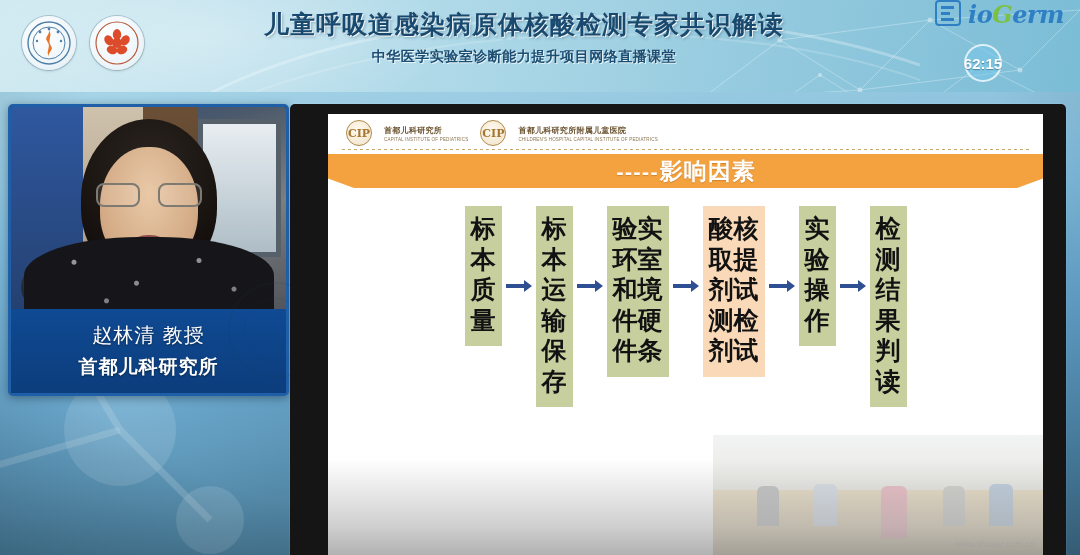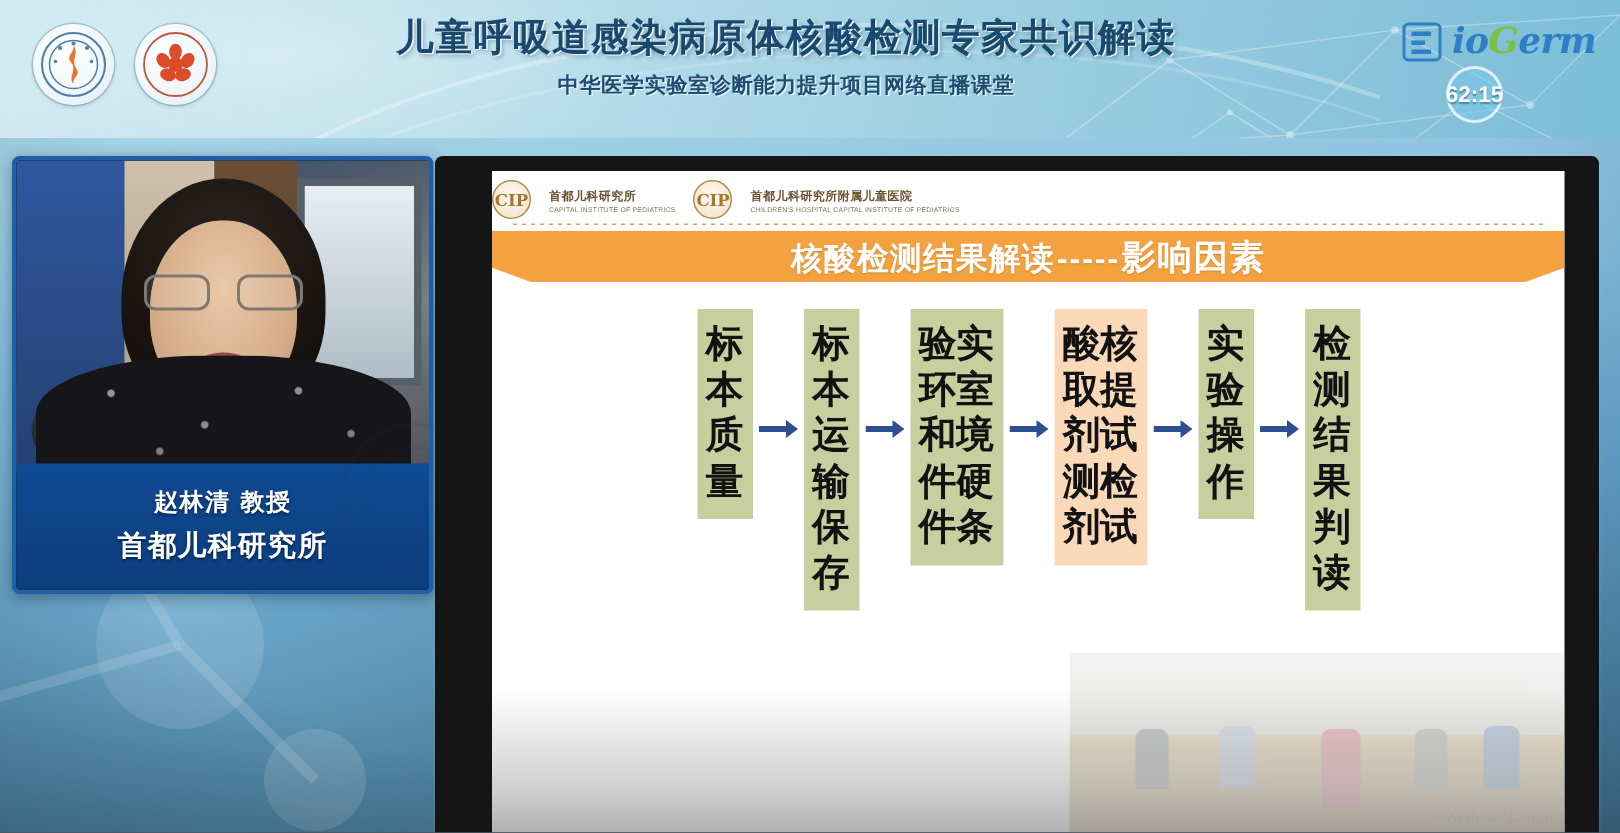--- a/index.html
+++ b/index.html
@@ -70,22 +70,22 @@
   }
   .sub-title {
     margin-top: 6px;
     font-family: "DejaVu Serif", "Liberation Serif", serif;
     font-size: 14px; font-weight: 700; letter-spacing: .5px;
     color: #1c4d73;
     text-shadow: 1px 1px 0 rgba(255,255,255,.7);
   }
 
   .brand {
-    position: absolute; right: 16px; top: 12px;
-    display: flex; align-items: flex-end; gap: 7px;
+    position: absolute; right: 16px; top: 0;
+    display: flex; align-items: flex-start; gap: 7px;
   }
   .brand-mark {
     width: 26px; height: 26px;
     border: 2.5px solid #2f7fc4; border-radius: 4px;
     position: relative; background: transparent;
   }
   .brand-mark i {
     position: absolute; left: 4px; right: 5px; height: 2.5px; background: #2f7fc4;
   }
   .brand-mark i:nth-child(1) { top: 4px; }
@@ -176,21 +176,21 @@
     width: 44px; height: 44px; border-radius: 50%;
     background: radial-gradient(circle at 40% 35%, #33404f, #11161c);
   }
   .name-plate {
     position: absolute; left: 0; bottom: 0; width: 100%; height: 84px;
     background: linear-gradient(180deg, #0f4a93 0%, #0c3d7c 100%);
     display: flex; flex-direction: column;
     align-items: center; justify-content: center; gap: 5px;
   }
   .name-plate .nm {
-    color: #ffffff; font-size: 16px; font-weight: 700; letter-spacing: 1px;
+    color: #ffffff; font-size: 20px; font-weight: 400; letter-spacing: 1px;
     font-family: "DejaVu Sans", "Liberation Sans", sans-serif;
     text-shadow: 0 1px 2px rgba(0,0,0,.45);
   }
   .name-plate .org {
     color: #ffffff; font-size: 19px; font-weight: 700; letter-spacing: 1px;
     font-family: "DejaVu Sans", "Liberation Sans", sans-serif;
     text-shadow: 0 1px 2px rgba(0,0,0,.45);
   }
   .wm-stamp {
     position: absolute; left: 228px; top: 282px;
@@ -214,21 +214,21 @@
   }
   .slide {
     position: absolute; left: 38px; top: 10px;
     width: 715px; height: 441px;
     background: #ffffff;
     overflow: hidden;
   }
 
   .slide-header {
     position: absolute; left: 0; top: 0; width: 100%; height: 38px;
-    display: flex; align-items: center; gap: 12px; 
+    display: flex; align-items: center; gap: 12px; padding-left: 18px;
   }
   .slide-header .rule {
     position: absolute; left: 14px; right: 14px; bottom: 2px; height: 1px;
     background: repeating-linear-gradient(90deg, #c9a86a 0 3px, transparent 3px 6px);
   }
   .cip-logo {
     width: 26px; height: 26px; border-radius: 50%;
     border: 1.5px solid #b08a4a;
     background: radial-gradient(circle at 45% 38%, #fff9ef, #f0e2c8);
     display:flex; align-items:center; justify-content:center;
@@ -443,21 +443,20 @@
         <div class="cip-logo">CIP</div>
         <div class="cip-text">
           <div class="cip-cn">首都儿科研究所附属儿童医院</div>
           <div class="cip-en">CHILDREN'S HOSPITAL CAPITAL INSTITUTE OF PEDIATRICS</div>
         </div>
         <div class="rule"></div>
       </div>
 
       <div class="title-band">
         <div class="t">
-          <span>核酸检测结果解读</span>
             <span class="dashes">-----</span>
             <span class="tail">影响因素</span>
         </div>
       </div>
 
       <div class="flow" id="flow">
           <div class="fbox">
             <div class="fcol">
               <span>标</span>
               <span>本</span>

